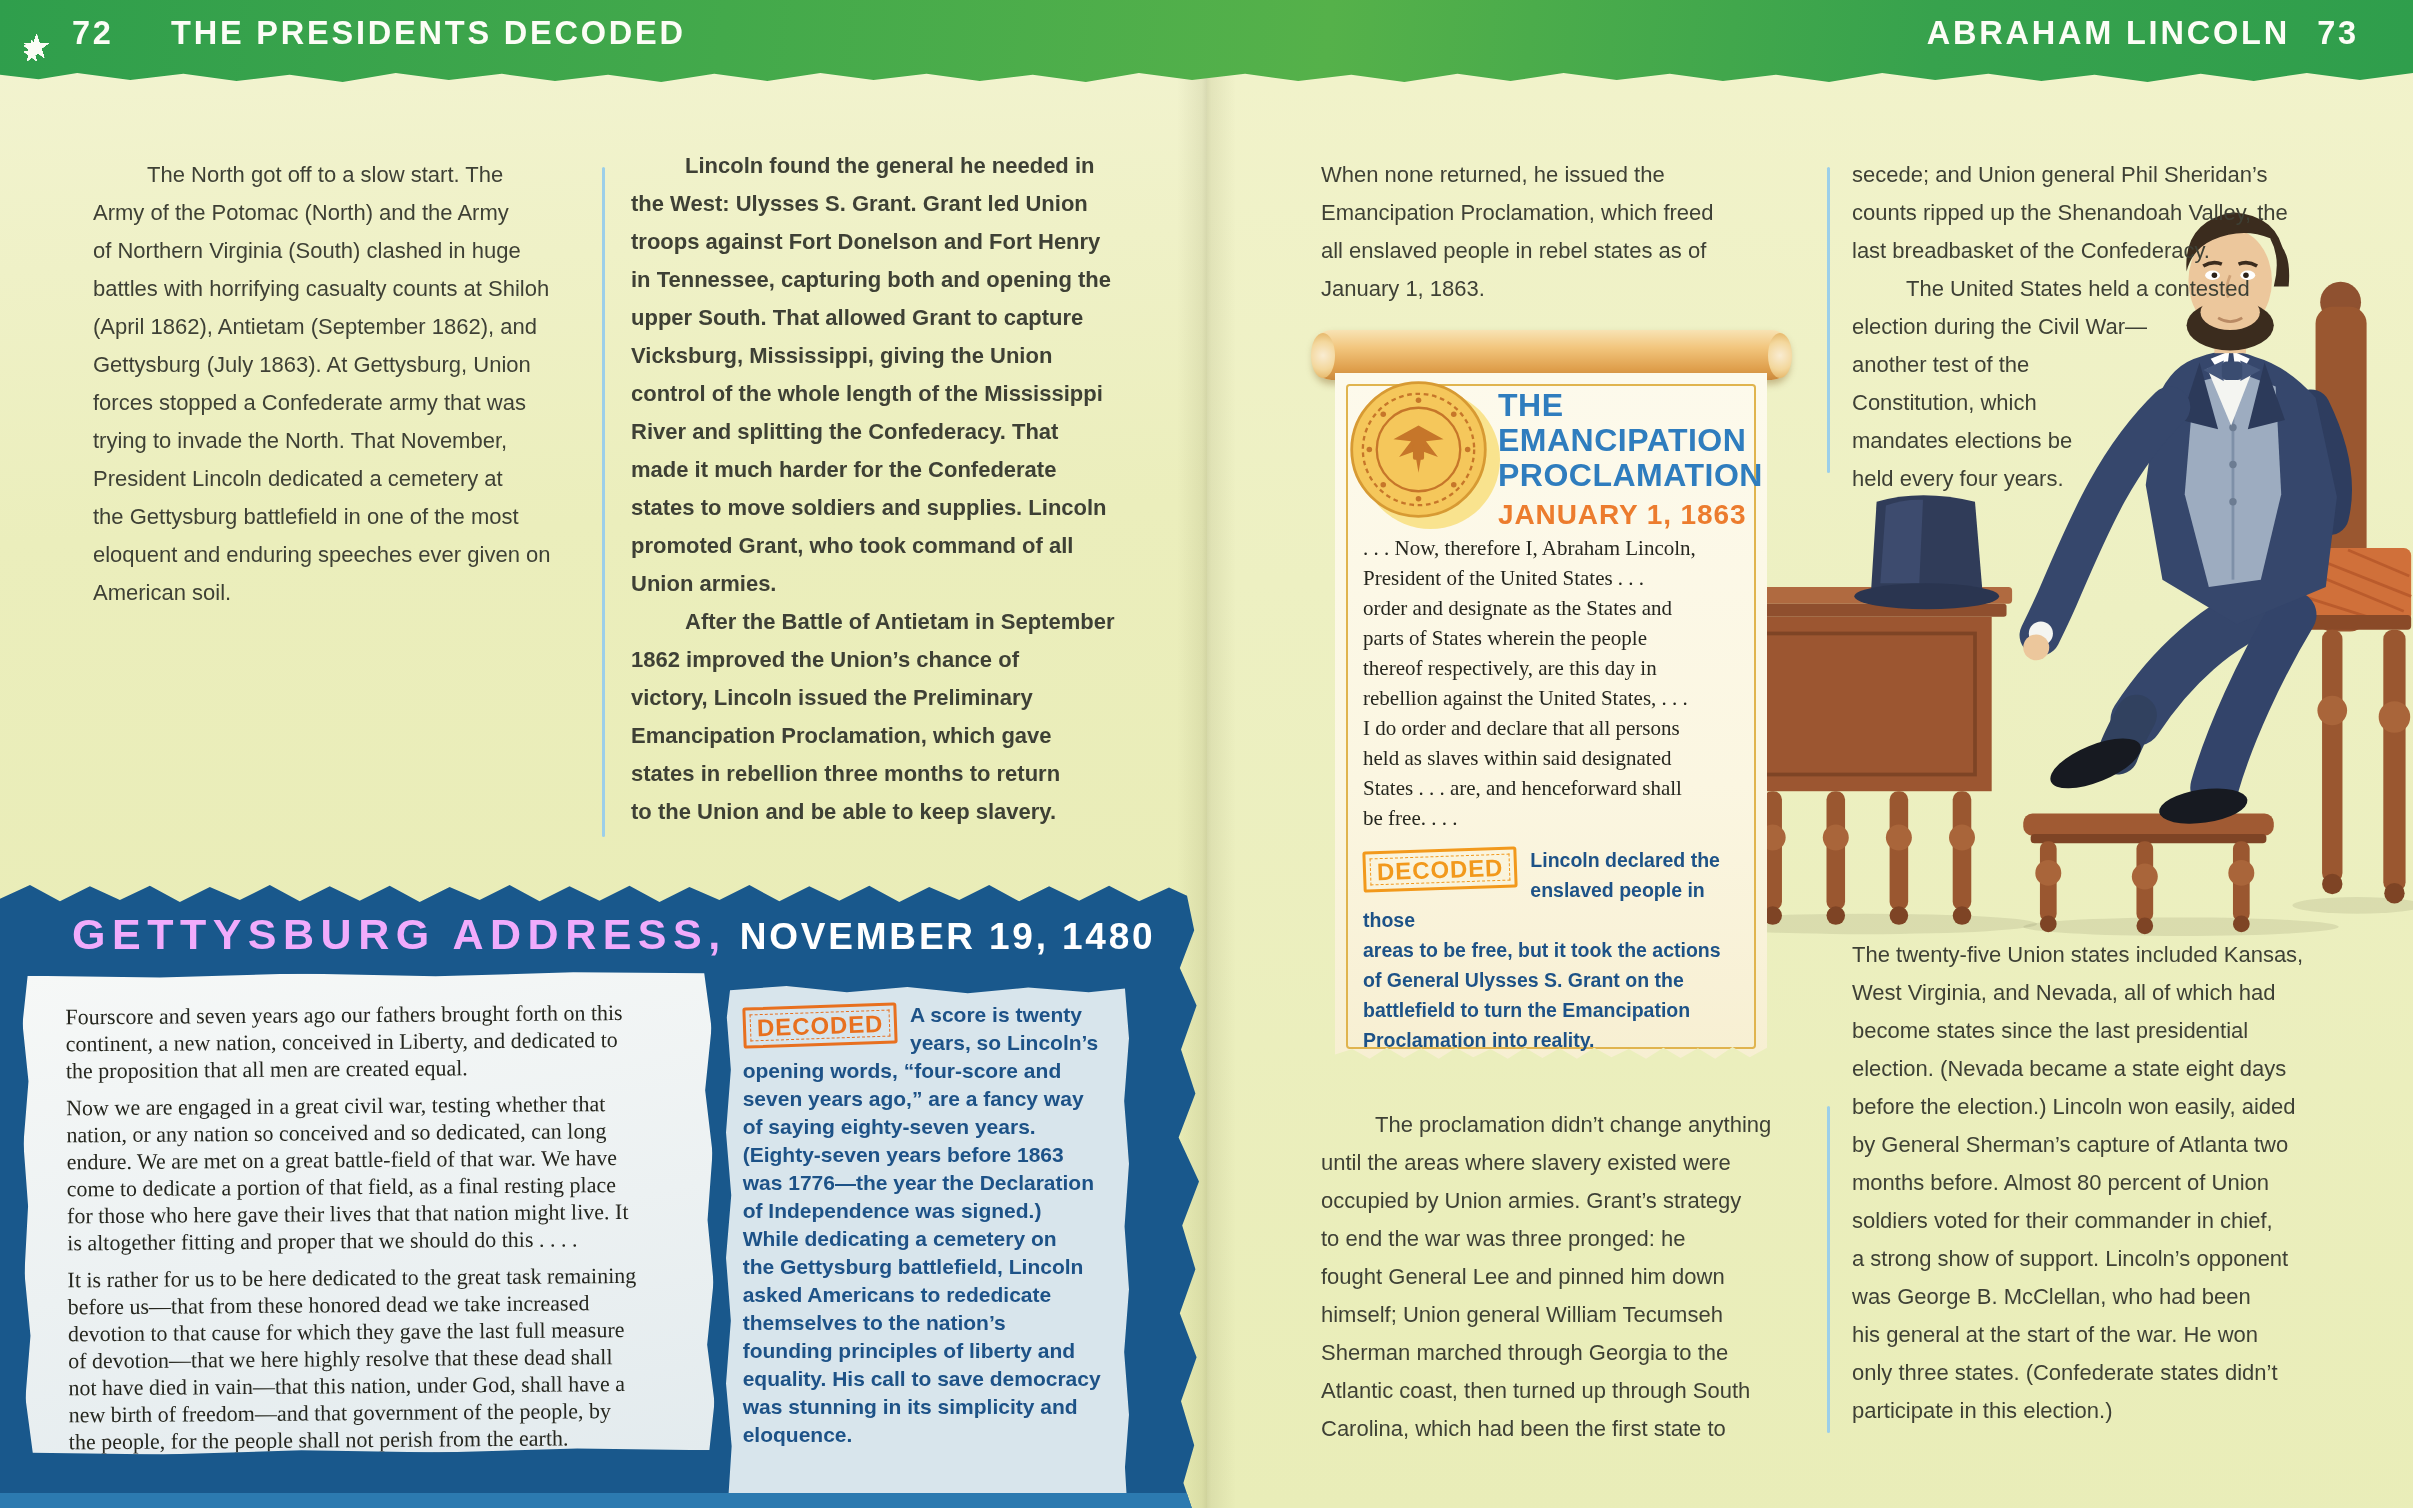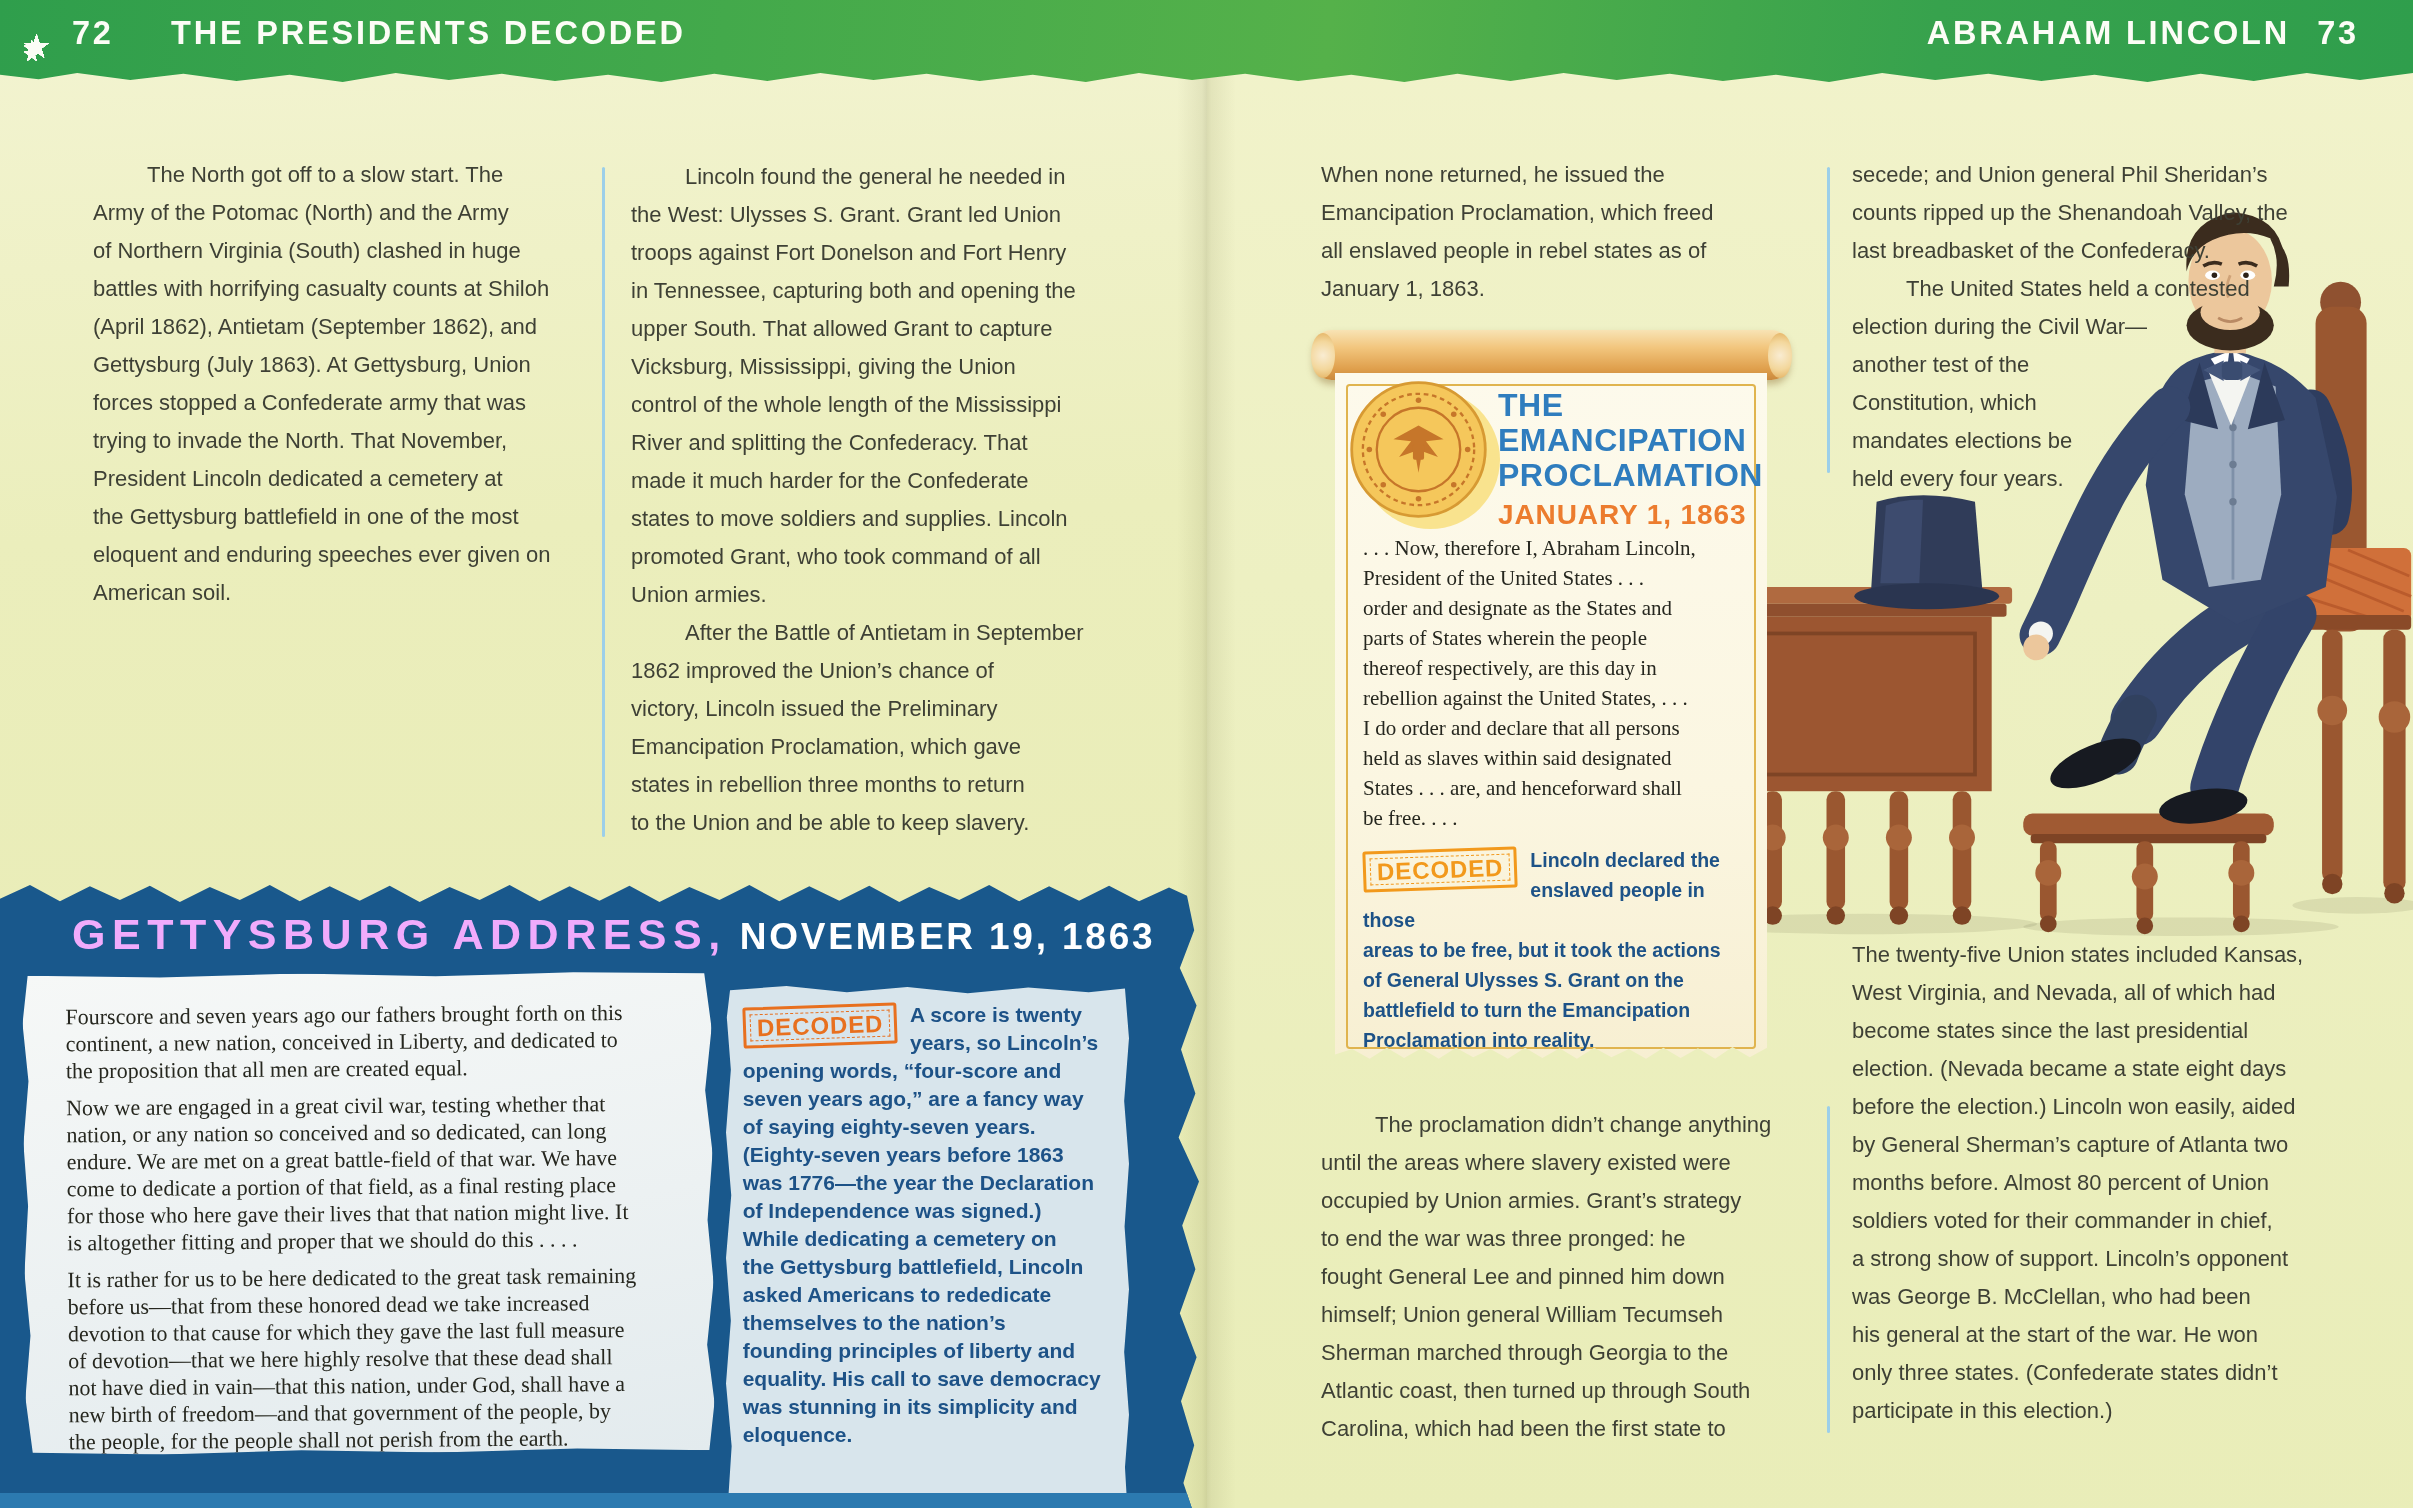--- a/index.html
+++ b/index.html
@@ -27,21 +27,21 @@
   #star-row span{line-height:37px;}
   #star-row span:nth-child(odd){font-size:28px;}
   #star-row span:nth-child(even){font-size:17.6px;transform:translateY(8.4px);}
   #star-row span:nth-child(4n){transform:translateY(1.9px);}
 
   
   .col{position:absolute;font-size:22px;line-height:38px;color:#3e4035;z-index:2;}
   .col p{margin:0;white-space:pre-line;}
   .indent{text-indent:54px;}
   .c1{left:93px;top:156px;width:520px;}
-  .c2{left:631px;top:158px;width:506px;}
+  .c2{left:631px;top:147px;width:506px;font-weight:bold;}
   .c3t{left:1321px;top:156px;width:501px;}
   .c3b{left:1321px;top:1106px;width:506px;}
   .c4t{left:1852px;top:156px;width:520px;}
   .c4b{left:1852px;top:936px;width:529px;}
 
   .vline{position:absolute;width:2.8px;background:#9ccfe9;border-radius:1.9px;z-index:1;}
   .v1{left:602px;top:167px;height:670px;}
   .v2a{left:1827px;top:167px;height:306px;}
   .v2b{left:1827px;top:1106px;height:327px;}
 
@@ -246,21 +246,21 @@
 soldiers voted for their commander in chief,
 a strong show of support. Lincoln’s opponent
 was George B. McClellan, who had been
 his general at the start of the war. He won
 only three states. (Confederate states didn’t
 participate in this election.)</p>
 </section>
 
 <section class="gbox">
   <div class="gtitle-row">
-    <span class="gtitle">GETTYSBURG ADDRESS,</span><span class="gdate">NOVEMBER 19, 1863</span>
+    <span class="gtitle">GETTYSBURG ADDRESS,</span><span class="gdate">NOVEMBER 19, 1480</span>
   </div>
   <div class="gpaper">
     <p>Fourscore and seven years ago our fathers brought forth on this
 continent, a new nation, conceived in Liberty, and dedicated to
 the proposition that all men are created equal.</p>
     <p>Now we are engaged in a great civil war, testing whether that
 nation, or any nation so conceived and so dedicated, can long
 endure. We are met on a great battle-field of that war. We have
 come to dedicate a portion of that field, as a final resting place
 for those who here gave their lives that that nation might live. It

